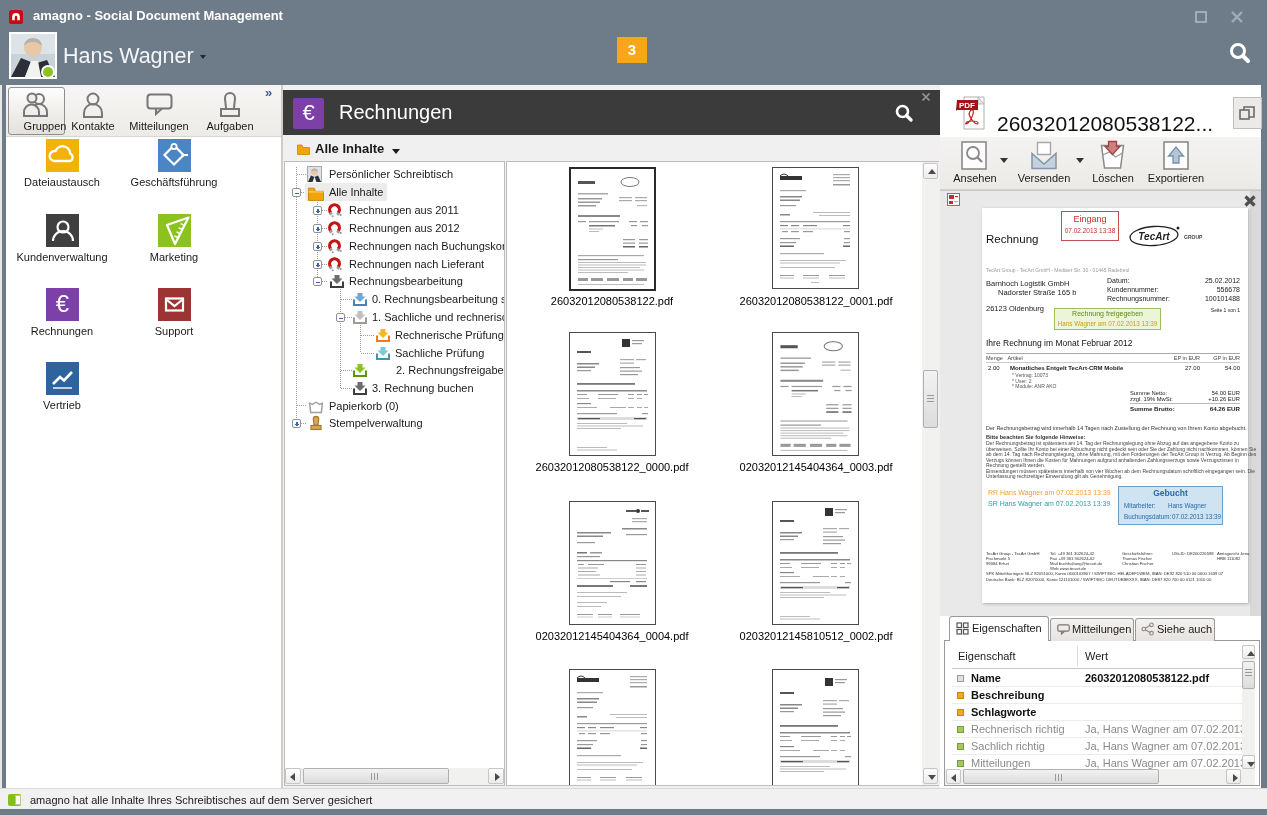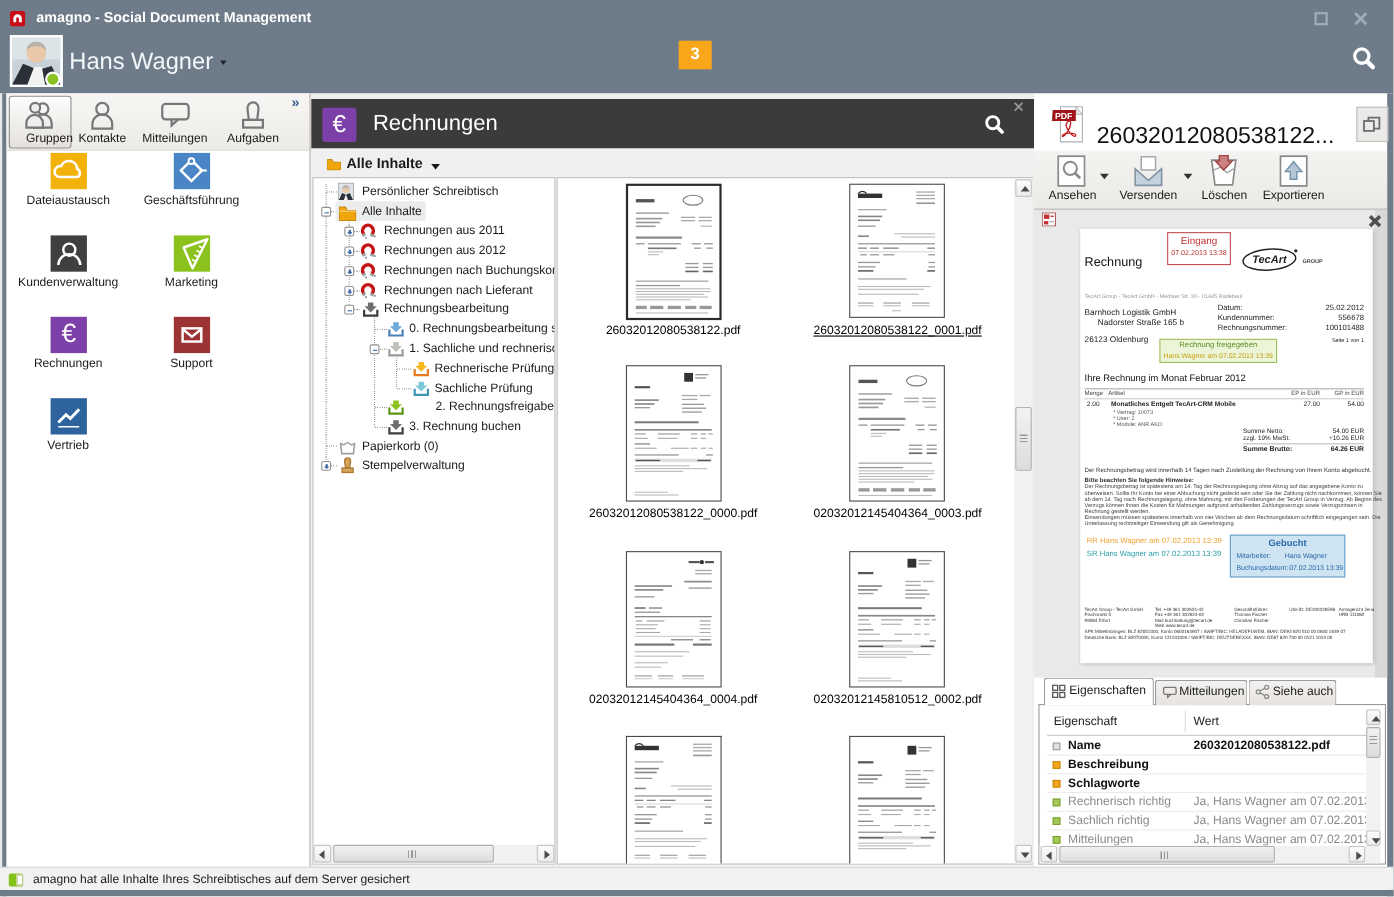--- a/index.html
+++ b/index.html
@@ -423,21 +423,21 @@
  <rect x="7" y="99" width="55" height="1" fill="#bbb"></rect>
  <rect x="7" y="107" width="14" height="1" fill="#999"></rect>
         <rect x="7" y="109.5" width="14" height="1" fill="#bbb"></rect>
         <rect x="30" y="107" width="16" height="1" fill="#999"></rect>
         <rect x="30" y="109.5" width="16" height="1" fill="#bbb"></rect>
         <rect x="56" y="107" width="16" height="1" fill="#999"></rect>
         <rect x="56" y="109.5" width="16" height="1" fill="#bbb"></rect>
  <rect x="38" y="114" width="8" height="1" fill="#bbb"></rect>
 </svg>
 </div>
-<div class="tname" style="left:716px;top:295px;text-decoration:underline;">26032012080538122_0001.pdf</div>
+<div class="tname" style="left:716px;top:295px;">26032012080538122_0001.pdf</div>
 
 <div class="thumb" style="left:569px;top:332px;width:87px;height:124px;">
 <svg width="85" height="122" viewBox="0 0 85 122">
  <rect x="52" y="6" width="8" height="8" fill="#333"></rect>
         <rect x="62" y="7" width="12" height="1.2" fill="#999"></rect>
         <rect x="62" y="10" width="10" height="1.2" fill="#999"></rect>
  <rect x="7" y="18" width="14" height="2" fill="#555"></rect>
  <rect x="7" y="30" width="22" height="1.5" fill="#888"></rect>
         <rect x="7" y="33.5" width="18" height="1.5" fill="#888"></rect>
         <rect x="7" y="37" width="14" height="1.2" fill="#999"></rect>

